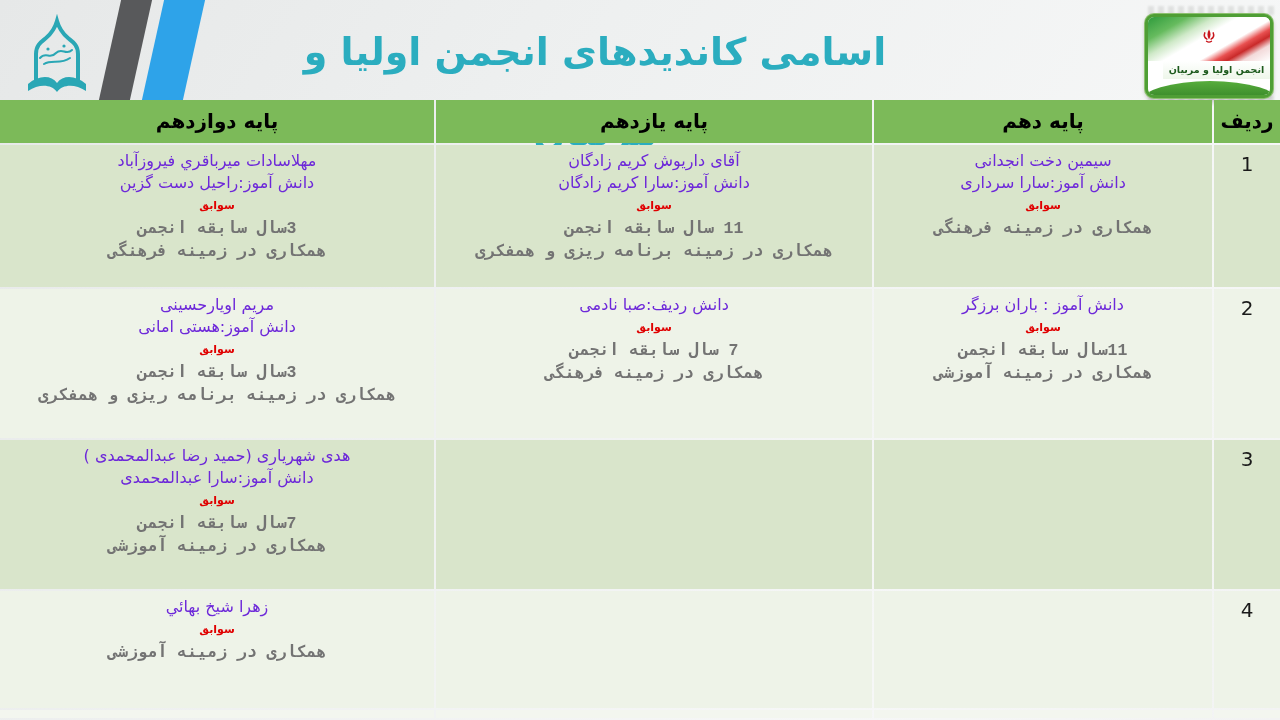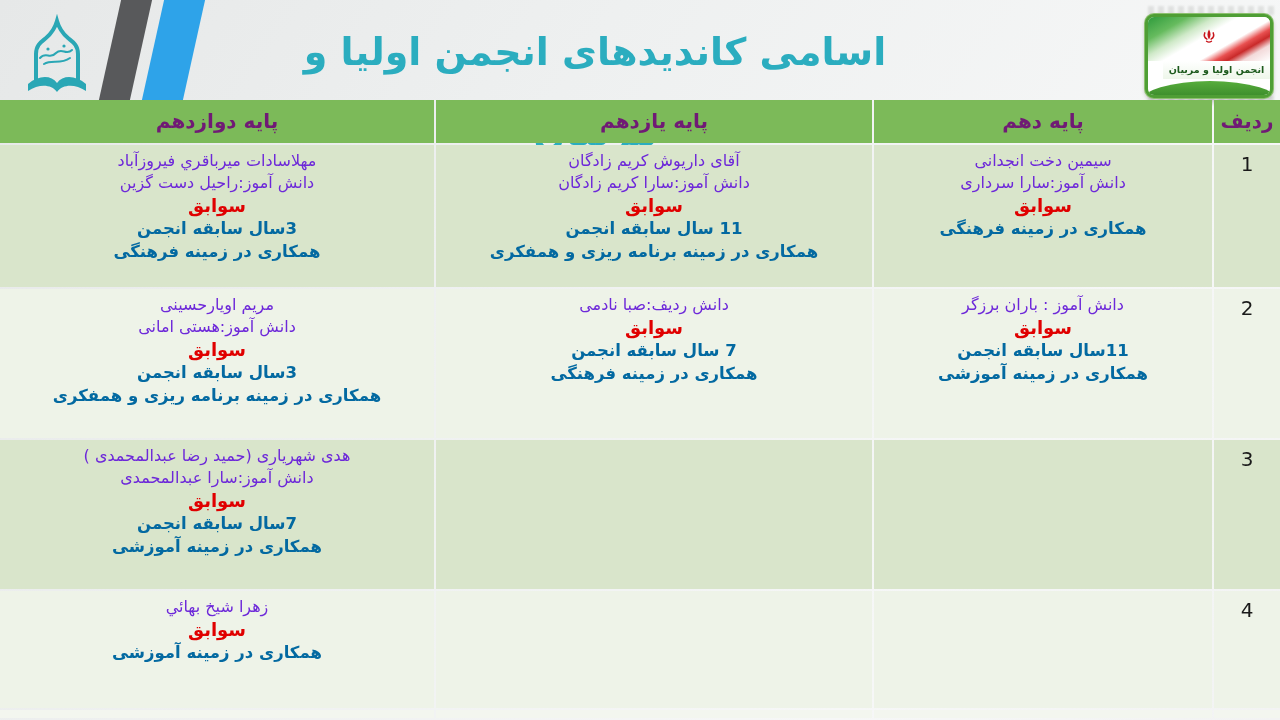--- a/index.html
+++ b/index.html
@@ -34,31 +34,31 @@
   .watermark{position:absolute;right:4px;width:128px;height:9px;opacity:.35;filter:blur(1px);
     background:repeating-linear-gradient(90deg,#b9bcb9 0 6px,transparent 6px 10px);}
   .watermark.top{top:6px;}
   .watermark.bottom{top:96px;}
 
   
   .table{position:absolute;left:0;top:100px;width:1280px;height:620px;
     direction:rtl;display:grid;grid-template-columns:66px 338px 436px 434px;
     grid-template-rows:43px 142px 149px 149px 117px 8px;gap:2px;overflow:hidden;}
   .cell{overflow:hidden;}
-  .cell.head{background:#7cba59;color:#701a75;font-weight:bold;font-size:20px;
+  .cell.head{background:#7cba59;color:#000000;font-weight:bold;font-size:20px;
     text-align:center;line-height:43px;}
   .band-dark{background:#d9e5cb;}
   .band-light{background:#eef3e8;}
   .cell.sliver{background:#f3f6ef;}
   .cell.num{font-size:20px;color:#1a1a1a;text-align:center;padding-top:7px;}
   .cell.content{text-align:center;padding-top:5px;}
   .line{direction:rtl;font-size:16px;line-height:22px;}
   .line.name,.line.student{color:#6d28d9;}
-  .line.records-label{color:#e00000;font-weight:bold;font-size:18px;line-height:23px;}
-  .line.record{color:#0369a1;font-weight:bold;font-size:16.5px;line-height:23px;}
+  .line.records-label{color:#e00000;font-weight:bold;font-size:11px;line-height:23px;}
+  .line.record{color:#737373;font-weight:bold;font-size:16.5px;line-height:23px;font-family:Liberation Mono, monospace;}
 </style>
 </head>
 <body>
 
 <div class="stage">
 
   <div class="stripe gray"></div>
   <div class="stripe blue"></div>
 
   <svg class="emblem" width="86" height="88" viewBox="0 0 86 88">

